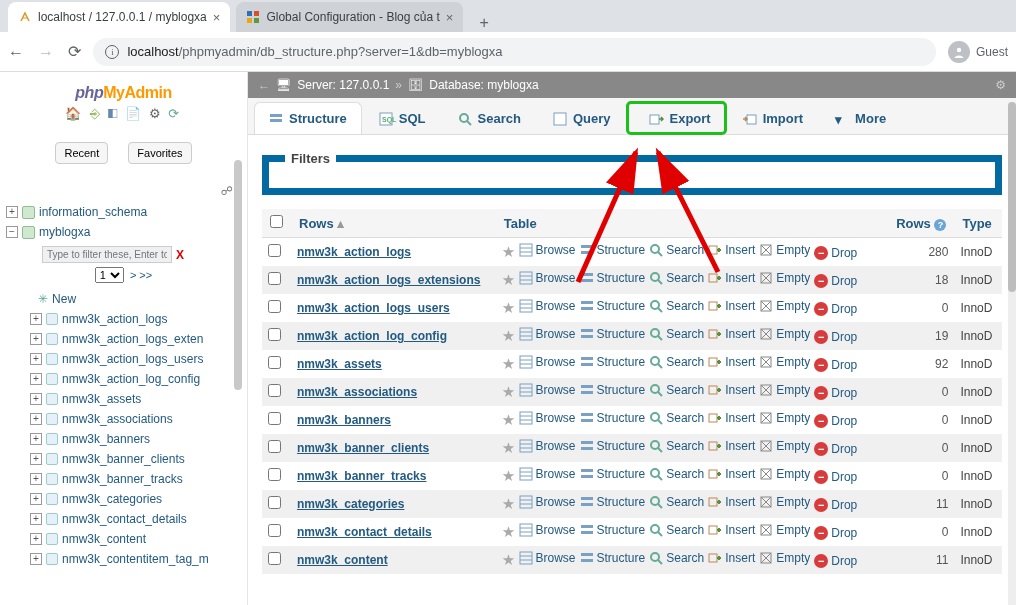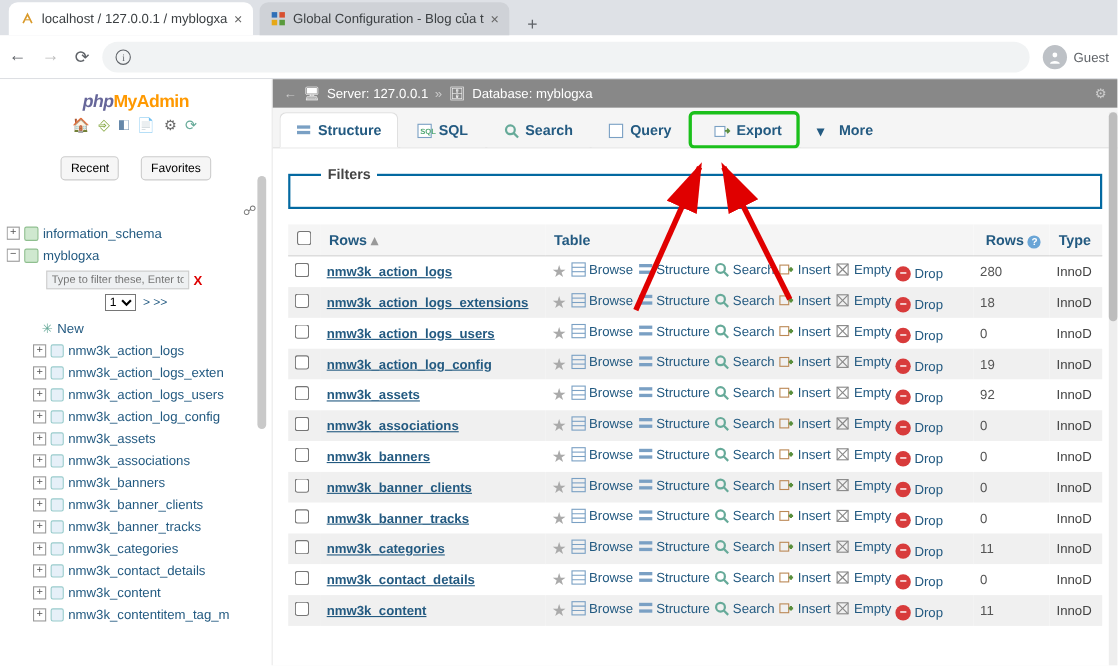--- a/index.html
+++ b/index.html
@@ -47,35 +47,35 @@
 .crumb .sep { color: #ccc; }
 .crumb a { color: #fff; text-decoration: none; }
 .gear { margin-left: auto; color: #ccc; }
 .tabbar { background: #f5f5f5; display: flex; border-bottom: 1px solid #ddd; padding: 4px 6px 0; gap: 2px; }
 .tabbtn { padding: 8px 14px; background: #f5f5f5; color: #235a81; font-weight: bold; font-size: 13px; display: flex; align-items: center; gap: 6px; border: 1px solid transparent; border-bottom: none; cursor: pointer; }
 .tabbtn.active { background: #fff; border-color: #ddd; border-radius: 6px 6px 0 0; }
 .tabbtn.export-hl { outline: 3px solid #1bc01b; outline-offset: -2px; border-radius: 4px; padding-left: 21px; }
 .tabicon { width: 14px; height: 14px; display: inline-block; }
 
 .panel { background: #fff; padding: 10px 14px; flex: 1; overflow: auto; }
-.filters { border: 2px solid #0369a1; padding: 10px 28px 12px; margin: 6px 0 14px; position: relative; }
+.filters { border: 7px solid #0369a1; padding: 10px 16px 12px; margin: 6px 0 14px; position: relative; }
 .filters legend { font-size: 13px; font-weight: bold; padding: 0 6px; }
 .filters .row { display: flex; align-items: center; gap: 10px; margin-top: 6px; }
 .filters input[type=text] { border: 1px solid #999; padding: 4px 6px; font-size: 12px; width: 180px; }
 
 table.tables { width: 100%; border-collapse: collapse; font-size: 12px; }
 table.tables th { text-align: left; font-weight: bold; font-size: 13px; color: #235a81; padding: 6px 8px; border-bottom: 1px solid #ddd; background: #f5f5f5; }
 table.tables td { padding: 5px 6px; white-space: nowrap; }
 table.tables tr.odd  td { background: #fff; }
 table.tables tr.even td { background: #f0f0f0; }
 .tname { color: #235a81; font-weight: bold; }
 .star { color: #aaa; font-size: 15px; }
 .act { color: #235a81; cursor: pointer; display: inline-flex; align-items: center; gap: 3px; margin-right: 4px; }
 .act .ico { width: 14px; height: 14px; display:inline-block; }
-.rows-col { text-align: left; color: #555; padding-right: 10px; }
+.rows-col { text-align: right; color: #555; padding-right: 10px; }
 .minus-circle { width: 14px; height: 14px; border-radius: 50%; background: #d83b3b; display:inline-flex; align-items:center; justify-content:center; color:#fff; font-weight:bold; font-size:11px; }
 .help-circle { width: 12px; height: 12px; border-radius: 50%; background: #6aa5d6; display: inline-flex; align-items: center; justify-content: center; color: #fff; font-size: 9px; font-weight: bold; }
 
 
 .arrow-svg { position: absolute; top: 0; left: 0; pointer-events: none; }
 
 
 .content-scroll { position:absolute; right:0; top:30px; bottom:0; width:8px; background:#eee; }
 .content-scroll .thumb { position:absolute; top:0; height:190px; width:100%; background:#bdbdbd; border-radius:4px; }
 .sidebar-scroll { position:absolute; left:234px; top:160px; bottom:0; width:8px; }
@@ -113,20 +113,23 @@
   <div style="padding:0 10px;color:#5f6368;font-size:16px;">+</div>
 </div>
 <div class="chrome-toolbar">
   <div class="nav-icons">
     <span>←</span>
     <span style="color:#bdbdbd">→</span>
     <span>⟳</span>
   </div>
   <div class="url-bar">
     <span class="url-info-icon">i</span>
+    <span>
+      <span class="url-dark">localhost</span><span>/phpmyadmin/db_structure.php?server=1&amp;db=myblogxa</span>
+    </span>
   </div>
   <div class="guest-badge">
     <span class="avatar-circle">
       <svg width="14" height="14" viewBox="0 0 14 14">
           <circle cx="7" cy="5" r="2.2" fill="#fff"></circle>
           <path d="M2.5 13 C3 9.5 11 9.5 11.5 13" fill="#fff"></path>
         </svg>
     </span>
     <span>Guest</span>
   </div>
@@ -291,20 +294,27 @@
           <span>Query</span>
         </div>
         <div class="tabbtn export-hl">
           <span class="tabicon"><svg width="14" height="14">
               <rect x="1" y="3" width="9" height="9" fill="#fff" stroke="#7aa0c4"></rect>
               <path d="M10 7 L14 7 M12 5 L14 7 L12 9" stroke="#5a8f3d" stroke-width="1.5" fill="none"></path>
             </svg></span>
           <span>Export</span>
         </div>
         <div class="tabbtn">
+          <span class="tabicon"><svg width="14" height="14">
+              <rect x="4" y="3" width="9" height="9" fill="#fff" stroke="#7aa0c4"></rect>
+              <path d="M0 7 L4 7 M2 5 L4 7 L2 9" stroke="#b85" stroke-width="1.5" fill="none"></path>
+            </svg></span>
+          <span>Import</span>
+        </div>
+        <div class="tabbtn">
           <span class="tabicon">▾</span>
           <span>More</span>
         </div>
       </div>
 
     <div class="panel">
       <fieldset class="filters">
         <legend>Filters</legend>
       </fieldset>
 

